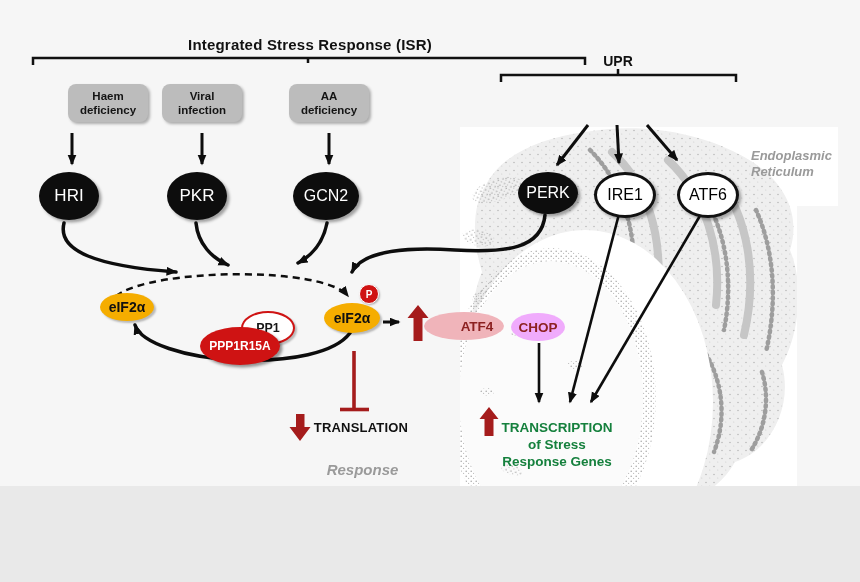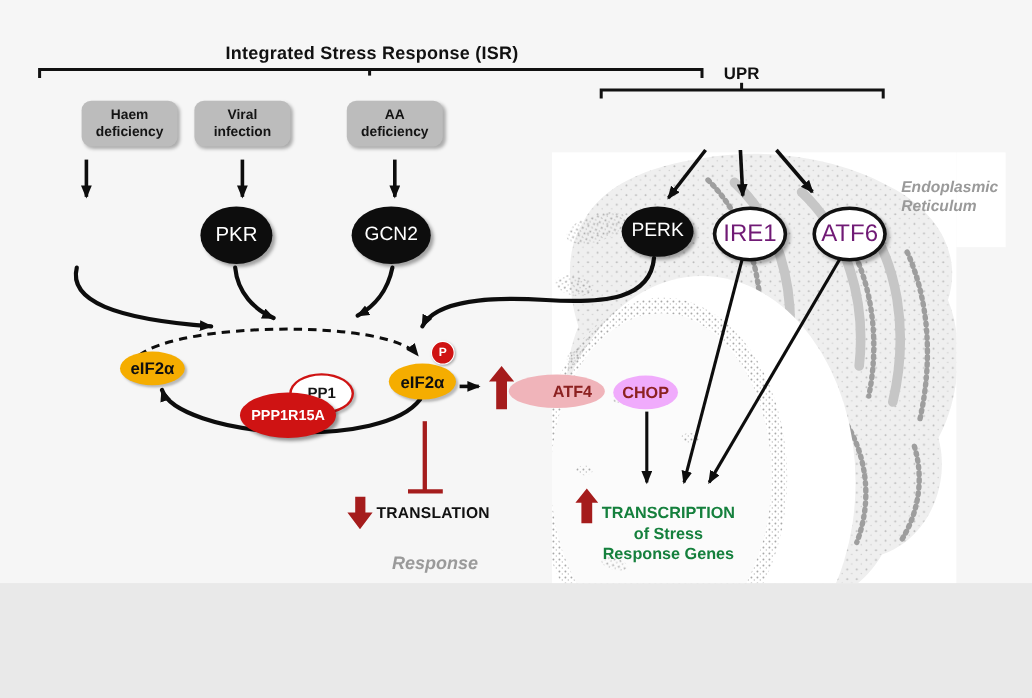--- a/index.html
+++ b/index.html
@@ -20,21 +20,21 @@
     position:absolute;background:#bcbcbc;border-radius:8px;z-index:5;
     display:flex;flex-direction:column;align-items:center;justify-content:center;
     font-weight:bold;font-size:11.5px;line-height:14px;color:#141414;
     box-shadow:2px 2px 3px rgba(0,0,0,.30);text-align:center;
   }
   .oval{
     position:absolute;border-radius:50%;display:flex;align-items:center;justify-content:center;
     z-index:5;text-align:center;
   }
   .kinase-black{background:#0d0d0d;color:#fff;font-size:17px;box-shadow:2.5px 2.5px 3px rgba(0,0,0,.35);}
-  .kinase-white{background:#fff;color:#701a75;font-size:20px;border:3px solid #111;box-shadow:2.5px 2.5px 3px rgba(0,0,0,.3);}
+  .kinase-white{background:#fff;color:#000000;font-size:16px;border:3px solid #111;box-shadow:2.5px 2.5px 3px rgba(0,0,0,.3);}
   .eif2a{background:#f5ad00;color:#101010;font-weight:bold;font-size:14px;box-shadow:2px 2px 2px rgba(0,0,0,.25);}
   .pbadge{background:#cf1313;color:#fff;font-weight:bold;font-size:10px;border:1.5px solid #fff;box-shadow:1px 1px 2px rgba(0,0,0,.3);z-index:7;}
   .pp1{background:#fff;border:2.5px solid #cf1313;color:#161616;font-weight:600;font-size:12.5px;z-index:5;box-shadow:2px 2px 2px rgba(0,0,0,.25);}
   .ppp1r15a{background:#cf1313;color:#fff;font-weight:bold;font-size:12px;z-index:6;box-shadow:2.5px 2.5px 3px rgba(0,0,0,.4);}
   .pinkoval{background:#f0b4ba;color:#8c2121;font-weight:bold;font-size:13.5px;z-index:5;}
   .lbl-dark{font-weight:bold;font-size:13px;color:#111;letter-spacing:.2px;z-index:6;}
   .lbl-gray{font-weight:bold;font-style:italic;color:#9a9a9a;z-index:6;margin-top:14px;}
   .transcription{font-weight:bold;font-size:13.5px;line-height:17px;color:#15803d;text-align:center;z-index:6;}
 </style>
 </head>
@@ -167,20 +167,21 @@
   </div>
   <div class="stressbox" style="left:162px;top:84px;width:80px;height:38px;">
     <span>Viral</span>
     <span>infection</span>
   </div>
   <div class="stressbox" style="left:289px;top:84px;width:80px;height:38px;">
     <span>AA</span>
     <span>deficiency</span>
   </div>
 
+  <div class="oval kinase-black" style="left:39px;top:172px;width:60px;height:48px;">HRI</div>
   <div class="oval kinase-black" style="left:167px;top:172px;width:60px;height:48px;">PKR</div>
   <div class="oval kinase-black" style="left:293px;top:172px;width:66px;height:48px;font-size:16px;">GCN2</div>
   <div class="oval kinase-black" style="left:518px;top:172px;width:60px;height:42px;font-size:16px;">PERK</div>
   <div class="oval kinase-white" style="left:594px;top:172px;width:56px;height:40px;">IRE1</div>
   <div class="oval kinase-white" style="left:677px;top:172px;width:56px;height:40px;">ATF6</div>
 
   <div class="oval eif2a" style="left:100px;top:293px;width:54px;height:28px;">eIF2α</div>
   <div class="oval eif2a" style="left:324px;top:303px;width:56px;height:30px;">eIF2α</div>
   <div class="oval pbadge" style="left:359px;top:284px;width:18px;height:18px;">P</div>
   <div class="oval pp1" style="left:241px;top:311px;width:50px;height:30px;">PP1</div>

